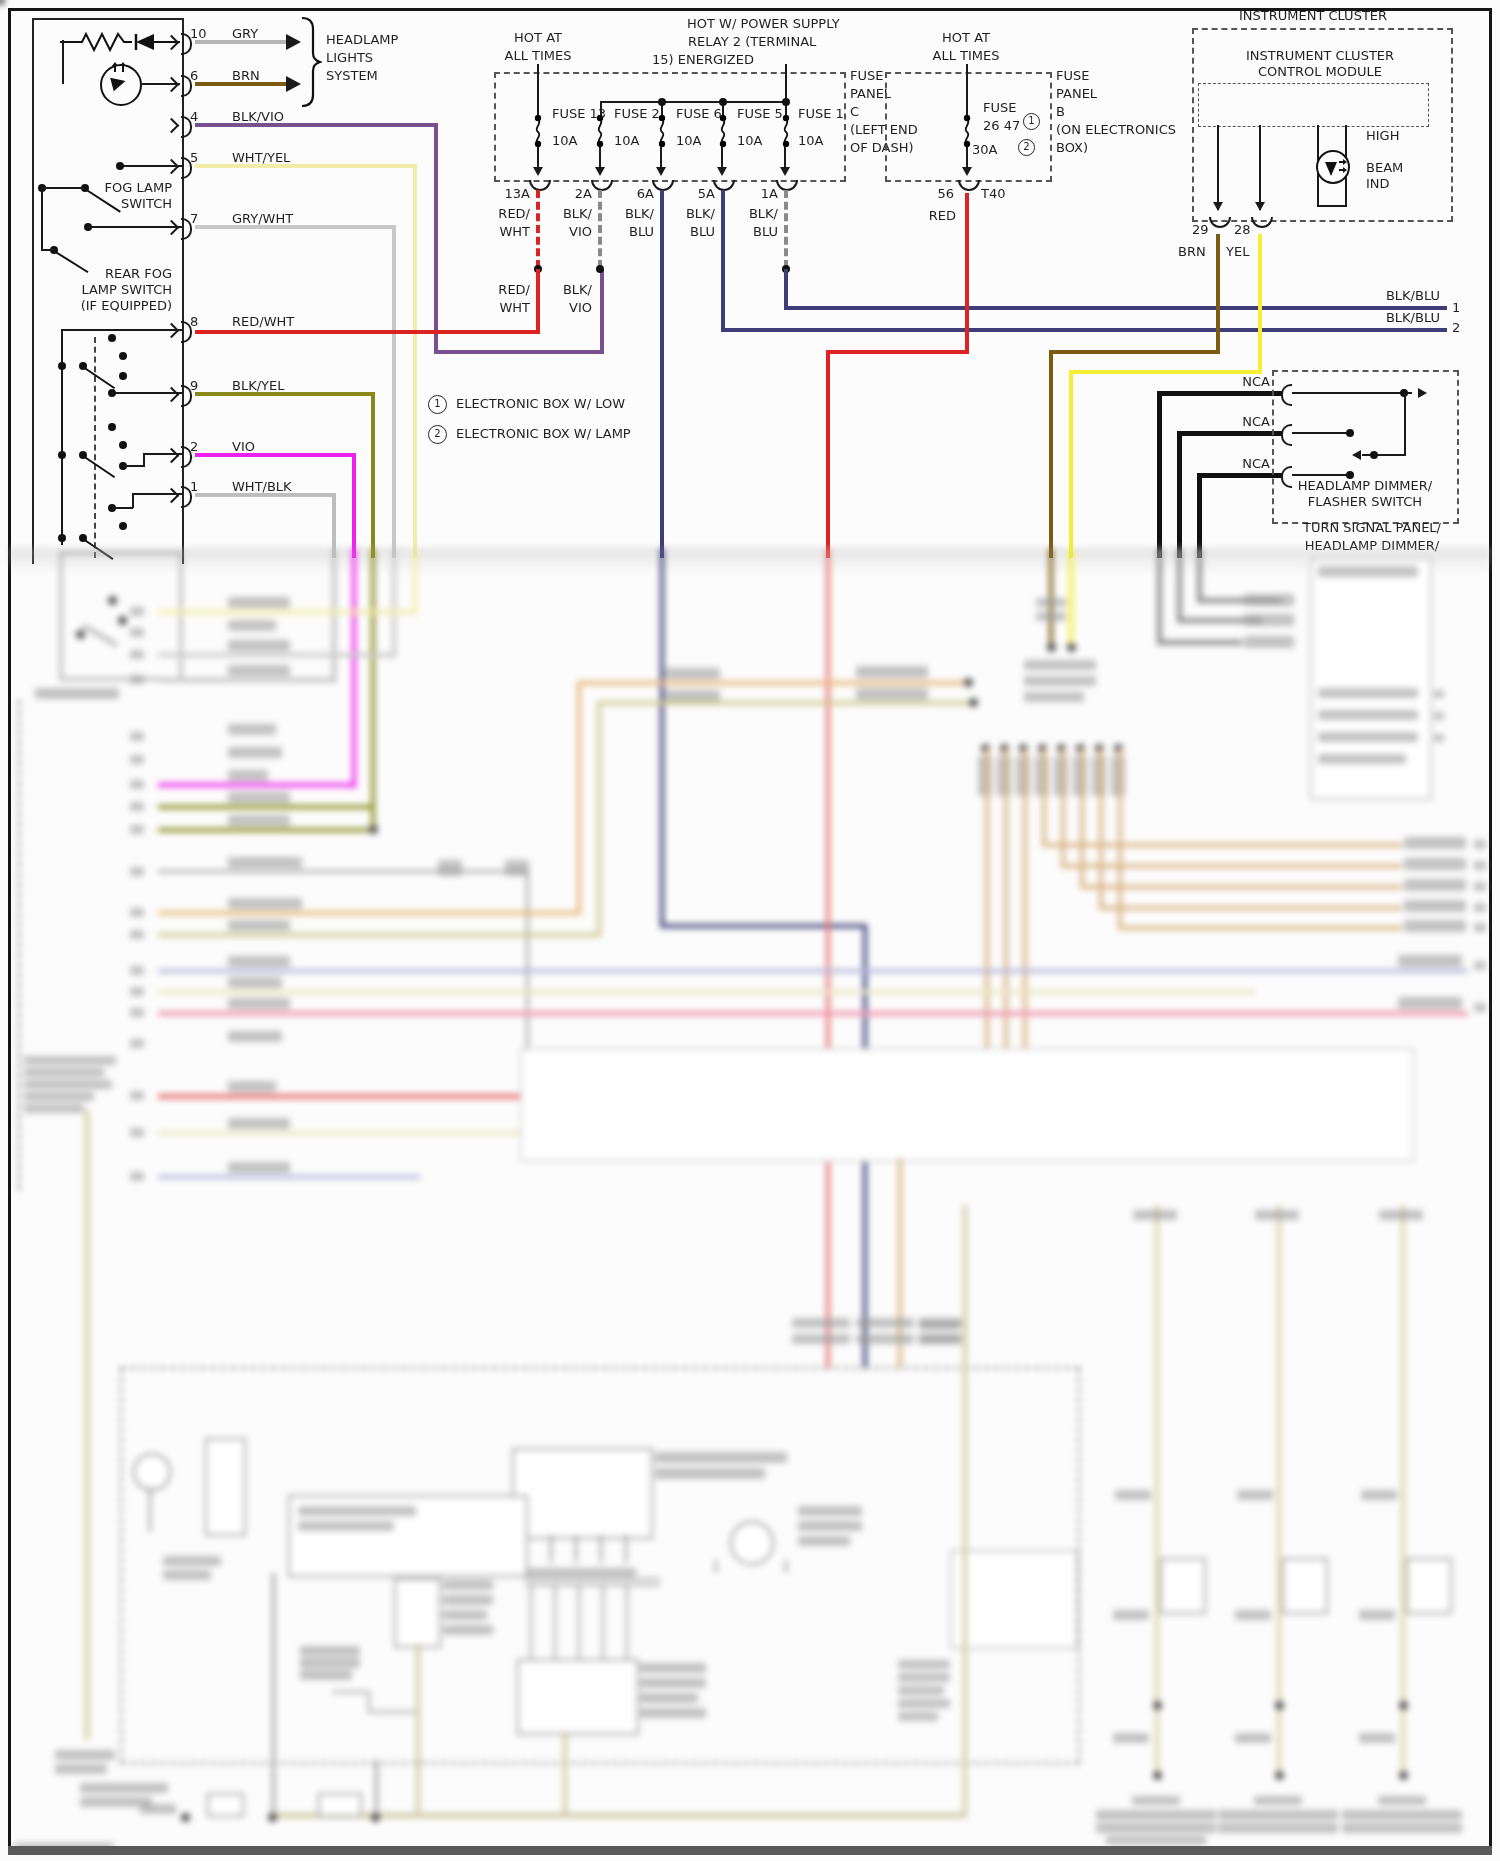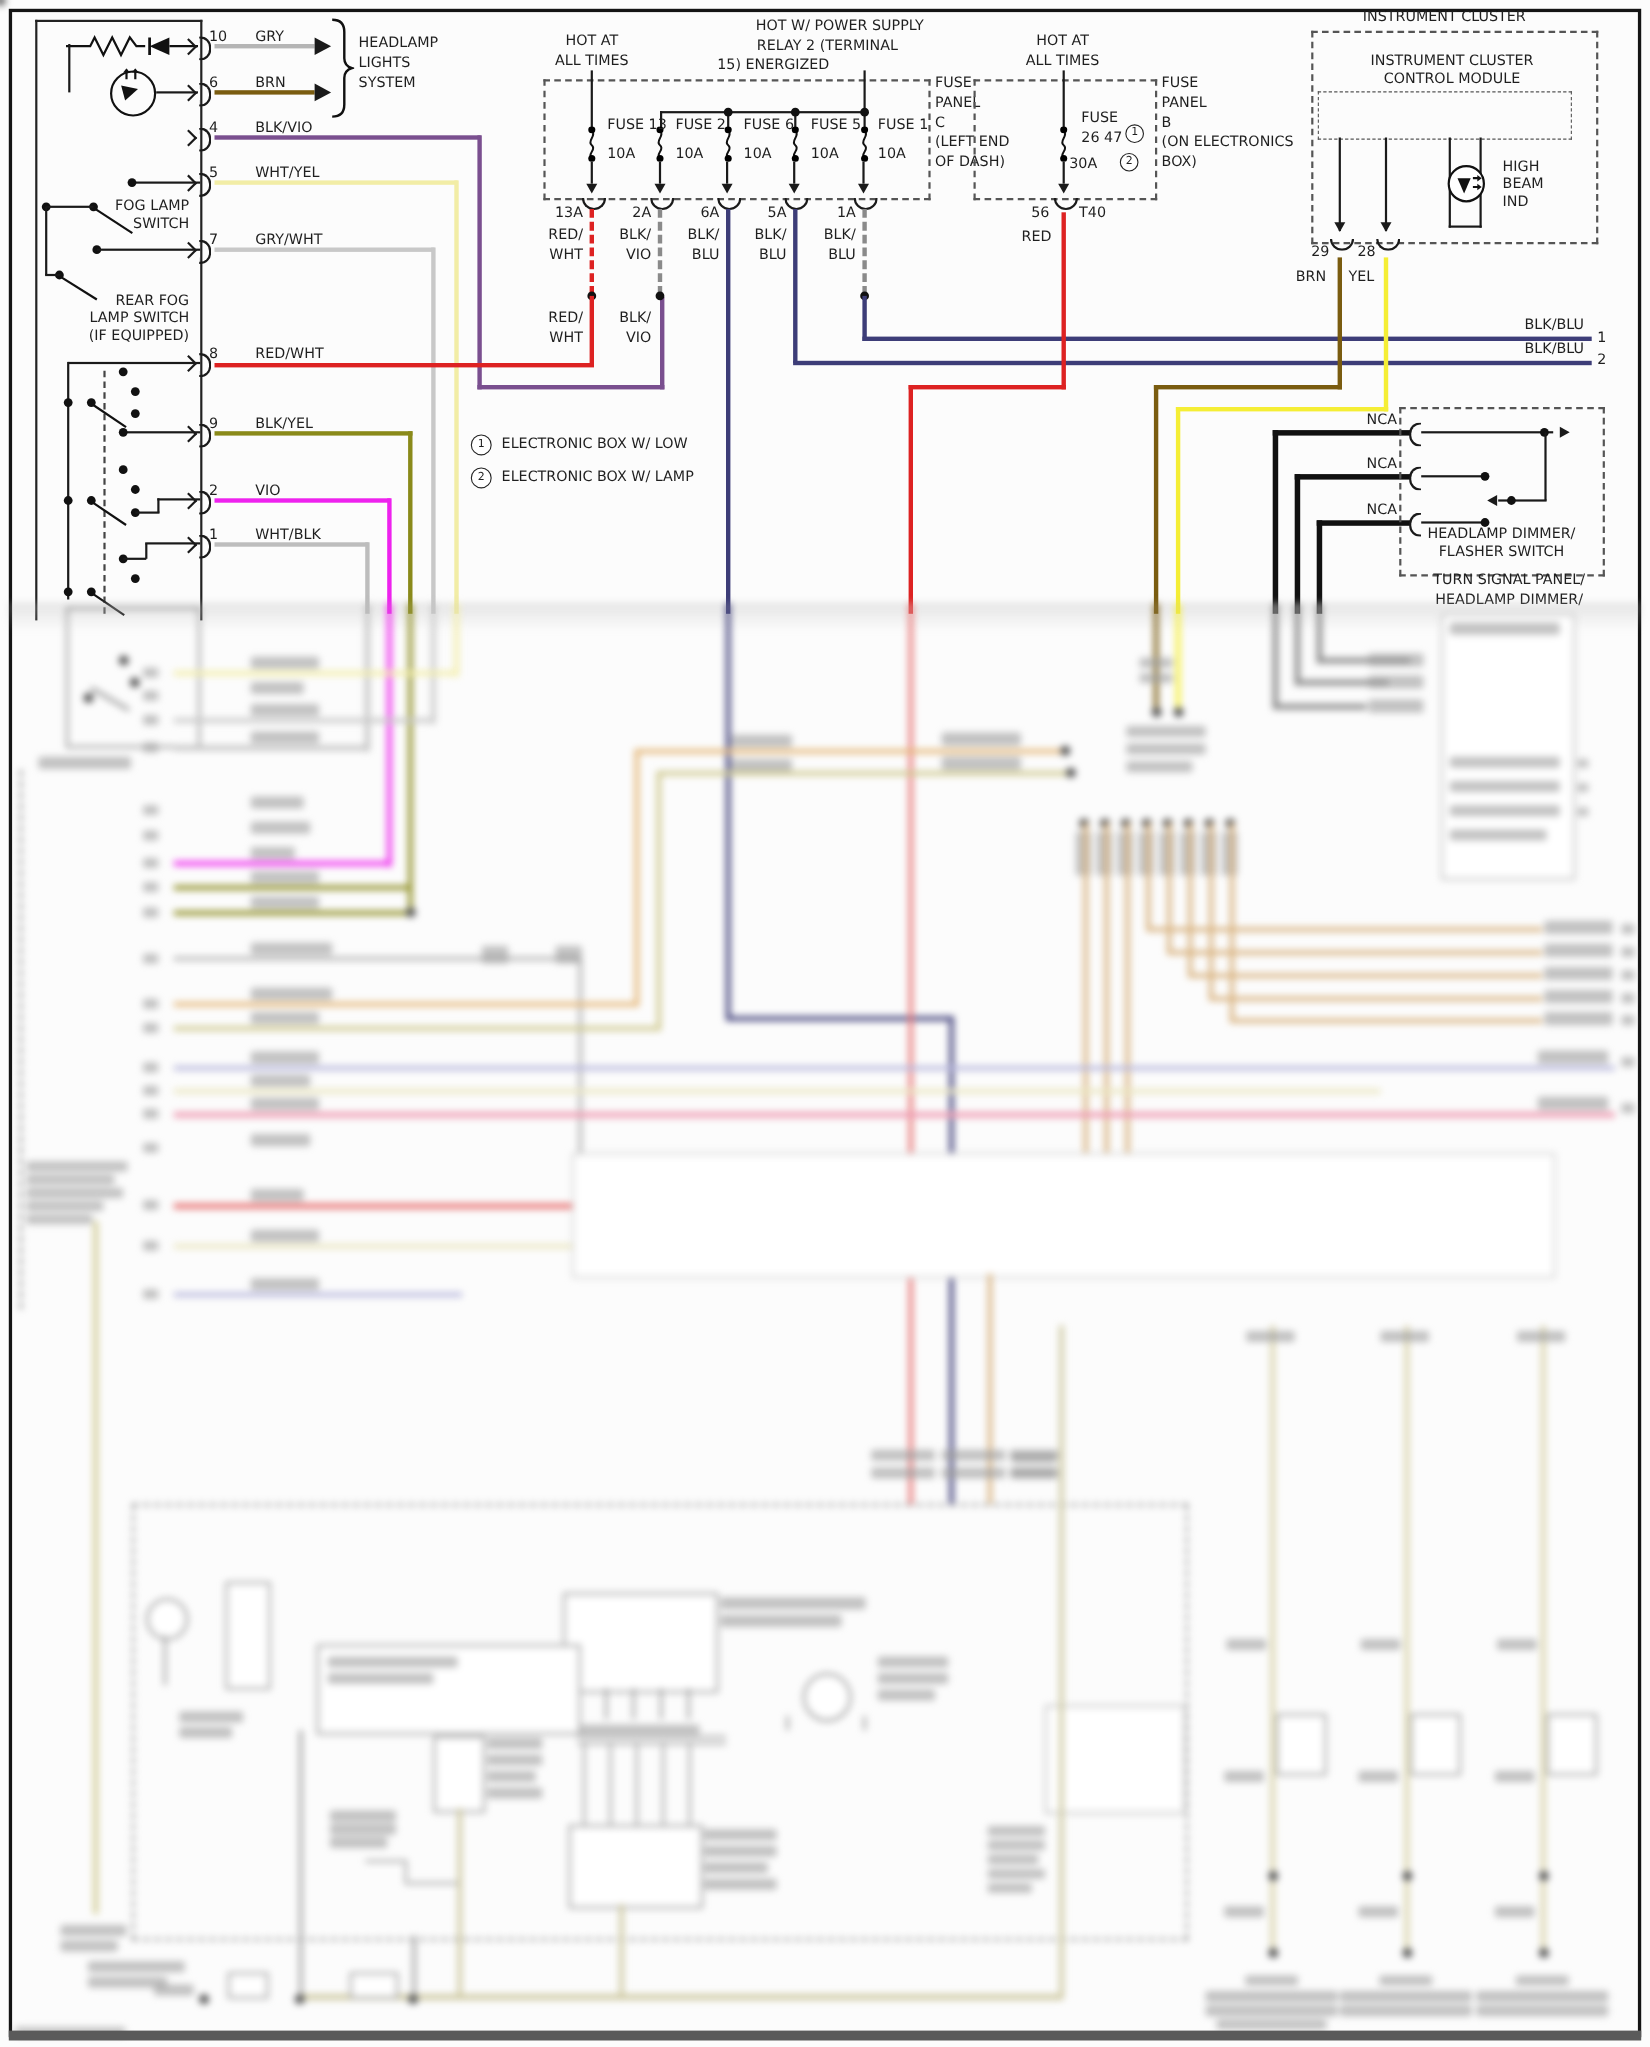--- a/index.html
+++ b/index.html
@@ -332,21 +332,21 @@
   <div class="v" style="left:1345px;top:125px;height:82px;width:2px"></div>
   <div class="h" style="left:1317px;top:205px;width:30px;height:2px"></div>
   <svg style="position:absolute;left:1314px;top:148px" width="38" height="38">
     <circle cx="19" cy="19" r="16" fill="#fff" stroke="#111" stroke-width="2"></circle>
     <polygon points="12,13 26,19 12,25" fill="#111" transform="rotate(90 17 19)"></polygon>
     <line x1="25" y1="14" x2="31" y2="14" stroke="#111" stroke-width="2"></line>
       <polygon points="29,11 33,14 29,17" fill="#111"></polygon>
     <line x1="25" y1="22" x2="31" y2="22" stroke="#111" stroke-width="2"></line>
       <polygon points="29,19 33,22 29,25" fill="#111"></polygon>
   </svg>
-  <div class="t" style="left:1366px;top:144px">HIGH</div>
+  <div class="t" style="left:1366px;top:128px">HIGH</div>
   <div class="t" style="left:1366px;top:160px">BEAM</div>
   <div class="t" style="left:1366px;top:176px">IND</div>
   <div class="cup" style="left:1209px;top:217px"></div>
   <div class="cup" style="left:1251px;top:217px"></div>
   <div class="t" style="left:1192px;top:222px">29</div>
   <div class="t" style="left:1234px;top:222px">28</div>
   <div class="t" style="left:1178px;top:244px">BRN</div>
   <div class="t" style="left:1226px;top:244px">YEL</div>
   <div class="v" style="left:1216px;top:234px;height:120px;background:#7a5c10;width:4px"></div>
   <div class="h" style="left:1049px;top:350px;width:171px;background:#7a5c10;height:4px"></div>

